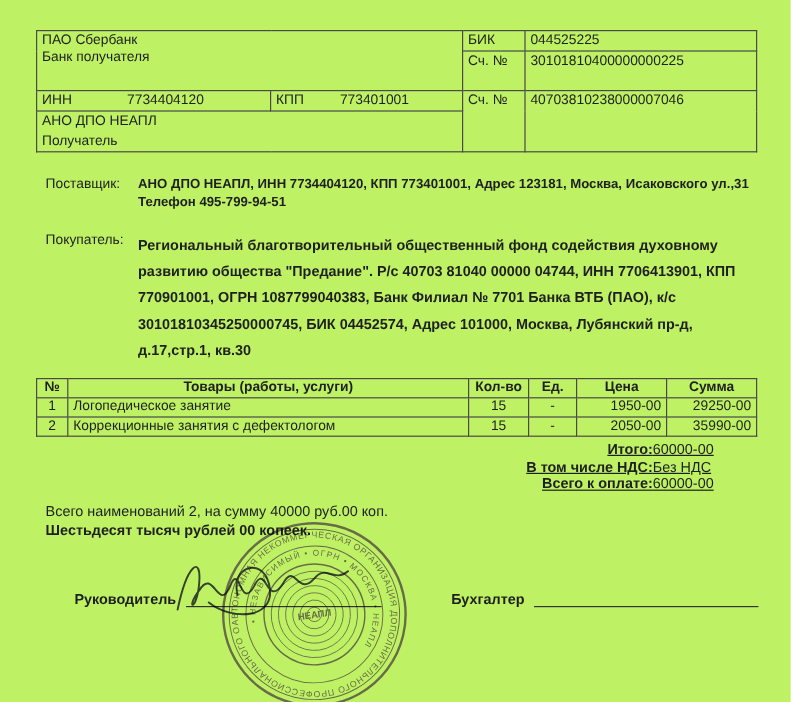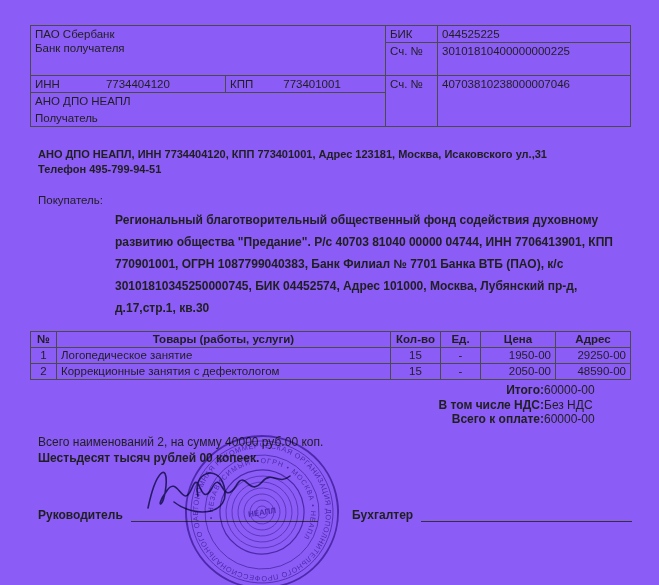--- a/index.html
+++ b/index.html
@@ -4,64 +4,64 @@
 <style>
   :root{
     --ink:#1f1f1f;
     --border:#4a4a4a;
     --stamp:#7b5ea7;
     --sig:#32325a;
   }
   *{box-sizing:border-box;margin:0;padding:0;}
   html,body{background:#ffffff;}
   body{width:659px;height:585px;overflow:hidden;font-family:"Liberation Sans","DejaVu Sans",sans-serif;color:var(--ink);}
-  .page{position:relative;width:659px;height:585px;padding:25px 29px 0 30px;background:#8b5cf6;overflow:hidden;}
+  .page{position:relative;width:659px;height:585px;padding:25px 29px 0 30px;background:#bef264;overflow:hidden;}
 
   
   table.bank{border-collapse:collapse;width:600px;table-layout:fixed;font-size:11.5px;}
   table.bank td{border:1px solid var(--border);vertical-align:top;padding:1px 4px;line-height:14px;}
   .bank-flex{height:100%;display:flex;flex-direction:column;justify-content:space-between;}
   td.h17{height:17px;}
   td.h33{height:33px;}
   td.h43{height:34px;}
   .lblgap{display:inline-block;width:46px;}
   .lblgap2{display:inline-block;width:30px;}
 
   
   .title{margin:14px 0 0 8px;font-size:17px;font-weight:bold;letter-spacing:.2px;}
 
   
   .party{display:flex;margin-left:8px;}
   .party .plabel{width:77px;flex:0 0 77px;font-size:11.5px;padding-top:1px;}
   .supplier{margin-top:20px;}
   .supplier .pvalue{font-size:11px;font-weight:bold;line-height:15px;white-space:pre-line;max-width:517px;}
   .buyer{margin-top:16px;}
-  .buyer .pvalue{font-size:12px;font-weight:bold;line-height:22px;max-width:517px;margin-top:16px;}
+  .buyer .pvalue{font-size:12px;font-weight:bold;line-height:22px;max-width:517px;}
 
   
   table.items{border-collapse:collapse;width:600px;table-layout:fixed;font-size:11.5px;margin-top:12px;}
   table.items th,table.items td{border:1px solid var(--border);padding:1px 4px;line-height:13px;}
   table.items th{font-weight:bold;text-align:center;height:16px;}
   table.items td{height:15px;}
   td.c{text-align:center;}
   td.r{text-align:right;}
 
   
   .totals{width:600px;margin-top:3px;font-size:12px;}
-  .trow{display:flex;justify-content:flex-end;line-height:14.5px;}
+  .trow{display:flex;justify-content:flex-end;line-height:14.5px;text-decoration:underline;}
   .tlabel{font-weight:bold;text-align:right;}
   .tval{width:86px;text-align:left;}
 
   
   .sumline{margin:8px 0 0 8px;font-size:12px;line-height:15px;}
   .words{margin:1px 0 0 8px;font-size:12px;font-weight:bold;line-height:15px;}
 
   
   .sig-row{display:flex;margin:42px 0 0 8px;width:594px;}
-  .sig{display:flex;align-items:flex-end;flex:1;}
+  .sig{display:flex;align-items:flex-end;flex:1;margin-left:24px;}
   .sig-label{font-size:12px;font-weight:bold;white-space:nowrap;padding-right:8px;}
   .sig-line{flex:1;border-bottom:1px solid #333;height:14px;}
   .sig.left{margin-right:34px;}
 
   
   .signature-svg{position:absolute;left:140px;top:452px;pointer-events:none;mix-blend-mode:multiply;}
   .stamp-svg{position:absolute;left:183px;top:433px;pointer-events:none;mix-blend-mode:multiply;opacity:.88;transform:rotate(-8deg);}
 </style>
 </head>
 <body>
@@ -106,20 +106,21 @@
           <div>АНО ДПО НЕАПЛ</div>
           <div>Получатель</div>
         </div>
       </td>
     </tr>
   </tbody>
     </table>
 
 
   <div class="party supplier">
+    <div class="plabel">Поставщик:</div>
     <div class="pvalue">АНО ДПО НЕАПЛ, ИНН 7734404120, КПП 773401001, Адрес 123181, Москва, Исаковского ул.,31
 Телефон 495-799-94-51</div>
   </div>
 
   <div class="party buyer">
     <div class="plabel">Покупатель:</div>
     <div class="pvalue">Региональный благотворительный общественный фонд содействия духовному развитию общества "Предание".  Р/с 40703 81040 00000 04744, ИНН 7706413901, КПП 770901001, ОГРН 1087799040383, Банк Филиал № 7701 Банка ВТБ (ПАО), к/с 30101810345250000745, БИК 04452574, Адрес 101000, Москва, Лубянский пр-д, д.17,стр.1, кв.30</div>
   </div>
 
   <table class="items">
@@ -131,39 +132,39 @@
         <col style="width:75px">
         <col style="width:75px">
       </colgroup>
     <thead>
       <tr>
         <th>№</th>
         <th>Товары (работы, услуги)</th>
         <th>Кол-во</th>
         <th>Ед.</th>
         <th>Цена</th>
-        <th>Адрес</th>
+        <th>Сумма</th>
       </tr>
     </thead>
     <tbody>
       <tr>
         <td class="c">1</td>
         <td>Логопедическое занятие</td>
         <td class="c">15</td>
         <td class="c">-</td>
         <td class="r">1950-00</td>
         <td class="r">29250-00</td>
       </tr>
       <tr>
         <td class="c">2</td>
         <td>Коррекционные занятия с дефектологом</td>
         <td class="c">15</td>
         <td class="c">-</td>
         <td class="r">2050-00</td>
-        <td class="r">48590-00</td>
+        <td class="r">35990-00</td>
       </tr>
     </tbody>
   </table>
 
   <div class="totals">
     <div class="trow">
       <span class="tlabel">Итого:</span>
       <span class="tval">60000-00</span>
     </div>
     <div class="trow">

